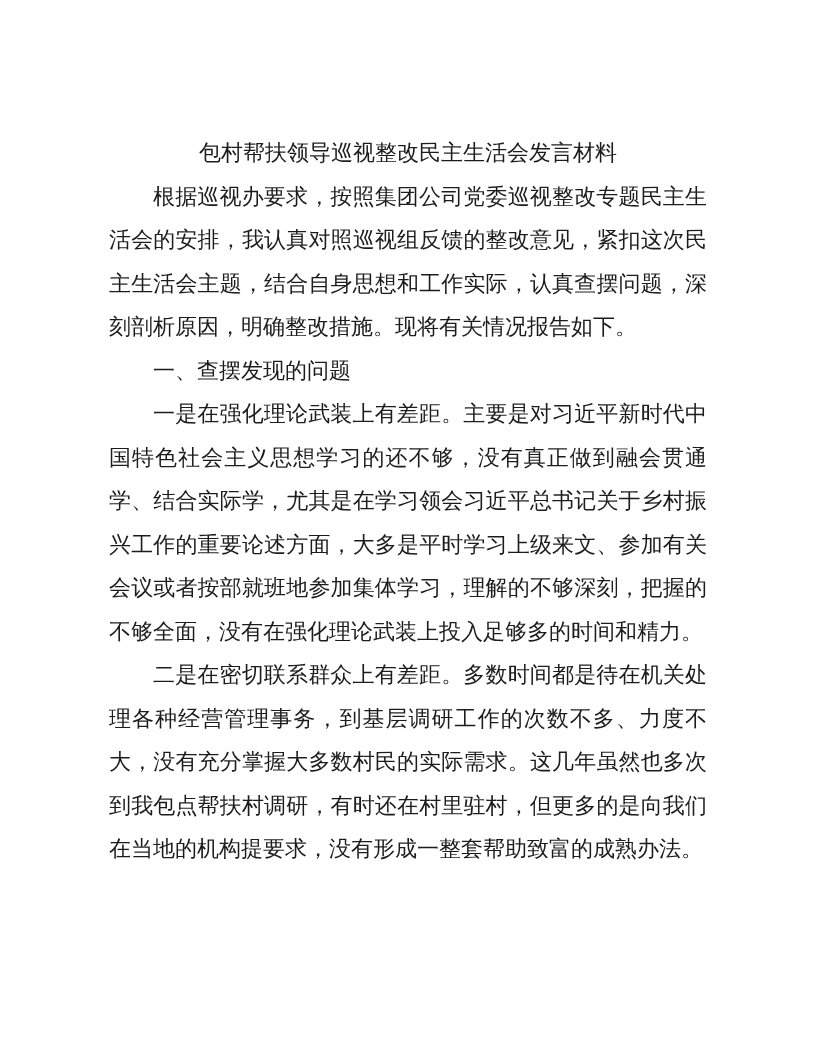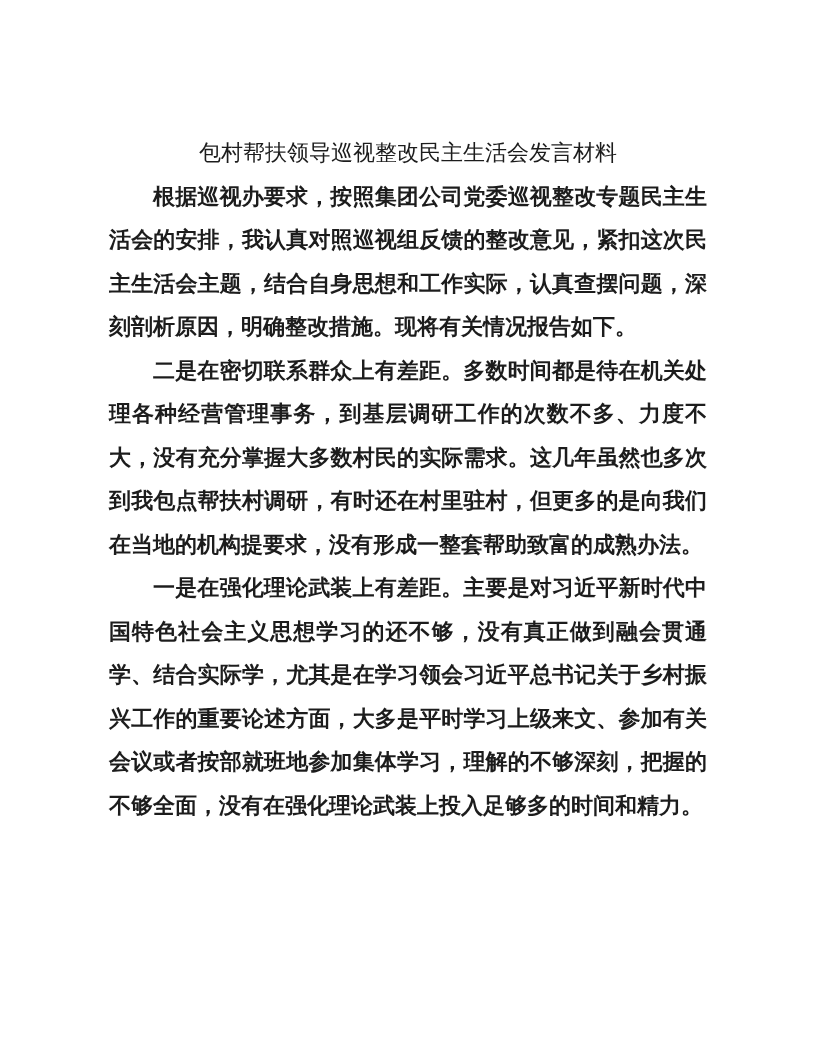--- a/index.html
+++ b/index.html
@@ -29,31 +29,31 @@
   }
   .doc-title {
     text-align: center;
     text-indent: 0;
     margin: 0;
   }
   .para {
     margin: 0;
     text-indent: 2em;
     text-align: justify;
-    font-weight: bold;
   }
   .heading {
     margin: 0;
     text-indent: 2em;
     text-align: left;
   }
 </style>
 </head>
 <body>
 
 <div class="page">
   <div class="content">
     <p class="doc-title">包村帮扶领导巡视整改民主生活会发言材料</p>
     <p class="para">根据巡视办要求，按照集团公司党委巡视整改专题民主生活会的安排，我认真对照巡视组反馈的整改意见，紧扣这次民主生活会主题，结合自身思想和工作实际，认真查摆问题，深刻剖析原因，明确整改措施。现将有关情况报告如下。</p>
+    <p class="heading">一、查摆发现的问题</p>
+    <p class="para">一是在强化理论武装上有差距。主要是对习近平新时代中国特色社会主义思想学习的还不够，没有真正做到融会贯通学、结合实际学，尤其是在学习领会习近平总书记关于乡村振兴工作的重要论述方面，大多是平时学习上级来文、参加有关会议或者按部就班地参加集体学习，理解的不够深刻，把握的不够全面，没有在强化理论武装上投入足够多的时间和精力。</p>
     <p class="para">二是在密切联系群众上有差距。多数时间都是待在机关处理各种经营管理事务，到基层调研工作的次数不多、力度不大，没有充分掌握大多数村民的实际需求。这几年虽然也多次到我包点帮扶村调研，有时还在村里驻村，但更多的是向我们在当地的机构提要求，没有形成一整套帮助致富的成熟办法。</p>
-    <p class="para">一是在强化理论武装上有差距。主要是对习近平新时代中国特色社会主义思想学习的还不够，没有真正做到融会贯通学、结合实际学，尤其是在学习领会习近平总书记关于乡村振兴工作的重要论述方面，大多是平时学习上级来文、参加有关会议或者按部就班地参加集体学习，理解的不够深刻，把握的不够全面，没有在强化理论武装上投入足够多的时间和精力。</p>
   </div>
 </div>
 
 </body></html>

